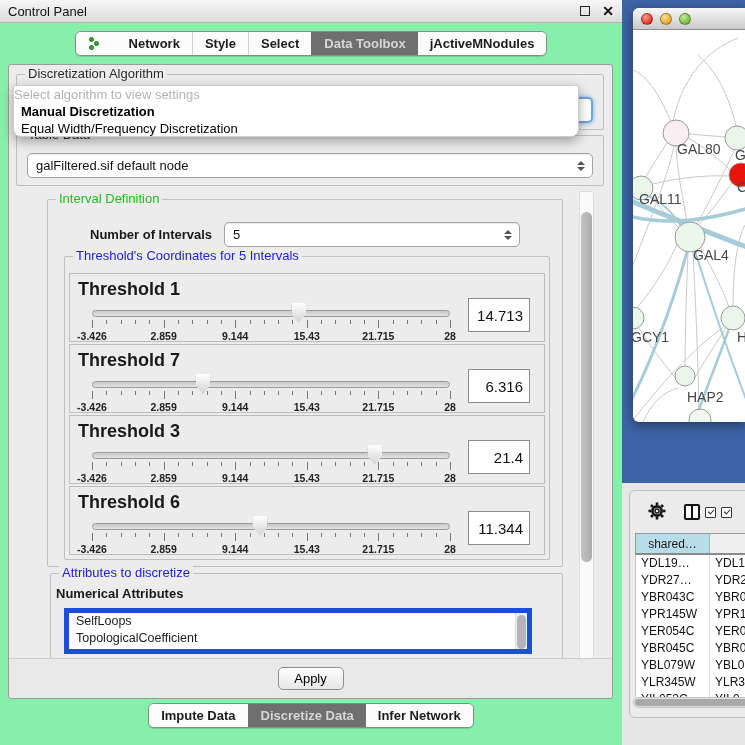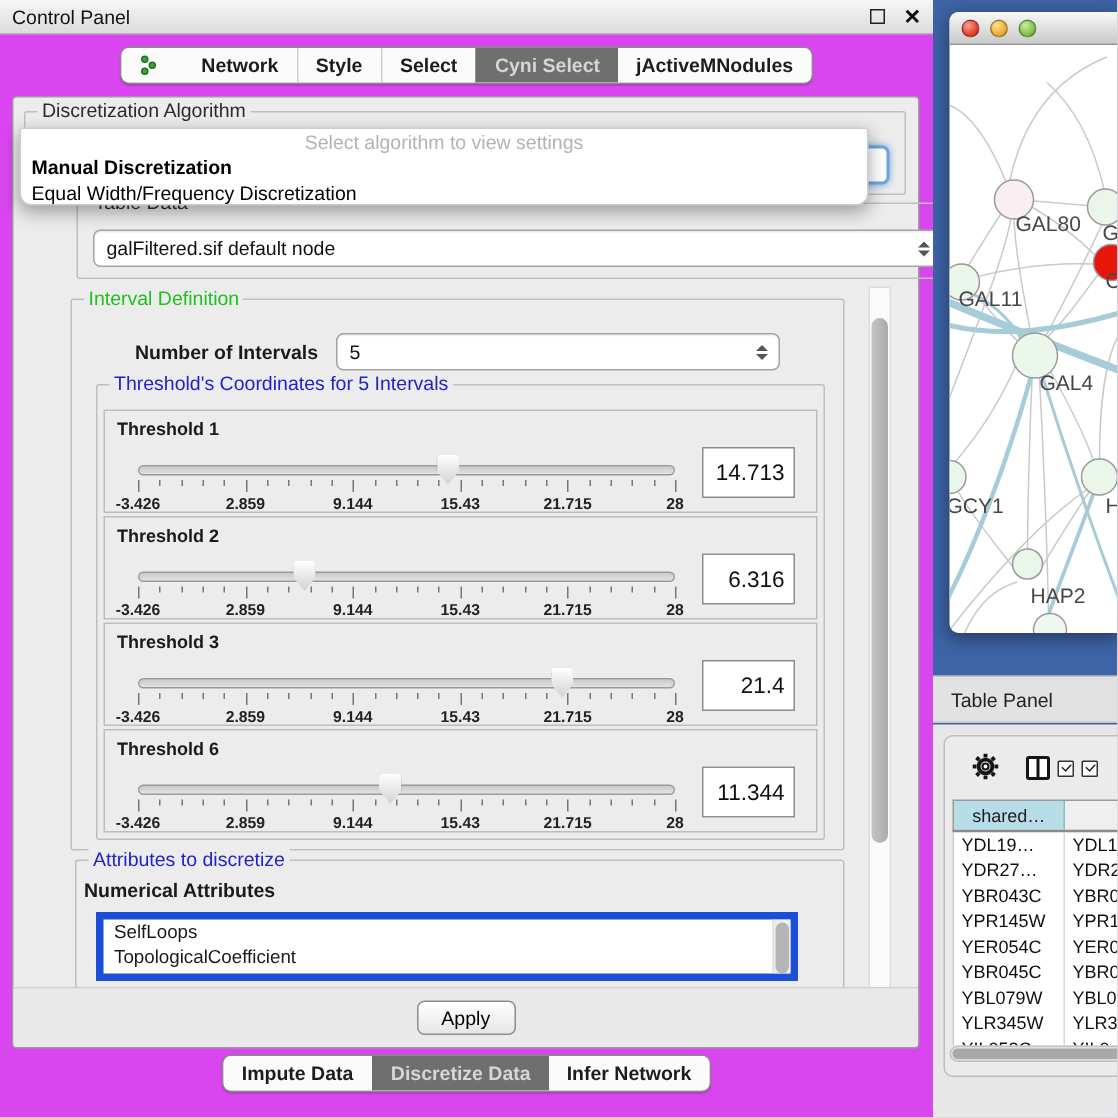--- a/index.html
+++ b/index.html
@@ -5,21 +5,21 @@
   :root{
     --green-title:#1fbf1f; --blue-title:#2222cc; --desktop-blue:#3d64a6;
     --selected-tab-bg:#6f6f6f; --selected-tab-fg:#d6d6d6; --table-header-blue:#b7dde9;
     --focus-ring:#6ea6dc; --teal-edge:#a5ccd7;
   }
   *{margin:0;padding:0;box-sizing:border-box;}
   body{font-family:"Liberation Sans",sans-serif;background:#e8e8e8;}
   .app{position:relative;width:745px;height:745px;background:#e8e8e8;overflow:hidden;font-size:13px;color:#1a1a1a;}
 
   
-  .control-panel{position:absolute;left:0;top:0;width:622px;height:745px;background:#d946ef;}
+  .control-panel{position:absolute;left:0;top:0;width:622px;height:745px;background:#86efac;}
   .titlebar{position:absolute;left:0;top:0;width:100%;height:23px;background:linear-gradient(#f6f6f6,#dcdcdc);border-bottom:1px solid #b3b3b3;display:flex;align-items:center;padding:0 8px;}
   .titlebar .title{flex:1;font-size:13px;color:#111;}
   .float-icon{width:10px;height:10px;border:1.6px solid #222;margin-right:12px;cursor:pointer;}
   .close-icon{font-size:14px;font-weight:bold;color:#111;cursor:pointer;line-height:10px;}
 
   .tabs-row{position:absolute;left:0;top:31px;width:100%;display:flex;justify-content:center;}
   .seg-group{display:inline-flex;border:1px solid #8a8a8a;border-radius:6px;overflow:hidden;background:#fbfbfb;box-shadow:0 1px 1px rgba(0,0,0,.15);}
   .seg{padding:4px 12px;font-weight:bold;font-size:13px;color:#1c1c1c;display:flex;align-items:center;gap:5px;cursor:pointer;border-left:1px solid #cfcfcf;background:#fbfbfb;white-space:nowrap;}
   .seg:first-child{border-left:none;gap:29px;}
   .seg.selected{background:var(--selected-tab-bg);color:var(--selected-tab-fg);border-left-color:var(--selected-tab-bg);}
@@ -38,32 +38,32 @@
   .legend.blue{color:var(--blue-title);}
 
   .combo{position:absolute;background:#fff;border:1px solid #a3a3a3;border-radius:5px;display:flex;align-items:center;padding:0 22px 0 8px;font-size:13px;color:#111;cursor:pointer;box-shadow:inset 0 1px 1px rgba(0,0,0,.08);}
   .combo .arrows{position:absolute;right:7px;top:50%;transform:translateY(-50%);display:flex;flex-direction:column;gap:2px;}
   .combo .arrows i{display:block;width:0;height:0;border-left:4px solid transparent;border-right:4px solid transparent;}
   .combo .arrows i.up{border-bottom:4px solid #555;}
   .combo .arrows i.dn{border-top:4px solid #555;}
   .combo.focused{border:2px solid var(--focus-ring);box-shadow:0 0 4px rgba(110,166,220,.95);}
 
   .dropdown-popup{position:absolute;left:4px;top:20px;width:566px;height:52px;background:#fff;border:1px solid #cdcdcd;border-radius:2px 2px 8px 8px;box-shadow:0 4px 12px rgba(0,0,0,.35);z-index:60;overflow:hidden;}
-  .dropdown-popup .hint{text-align:center;color:#b3b3b3;font-size:13px;line-height:17px;}
+  .dropdown-popup .hint{color:#b3b3b3;font-size:13px;line-height:17px;}
   .dropdown-popup .opt{padding-left:7px;font-size:13px;line-height:17px;color:#000;cursor:pointer;white-space:nowrap;}
   .dropdown-popup .opt.em{font-weight:bold;}
 
   .scrollarea{position:absolute;left:8px;top:126px;width:556px;height:468px;overflow:hidden;}
   .vscroll{position:absolute;left:570px;top:126px;width:15px;height:468px;background:#fafafa;border:1px solid #ddd;border-radius:2px;}
   .vscroll .thumb{position:absolute;left:1px;width:11px;border-radius:6px;background:linear-gradient(90deg,#c4c4c4,#ababab);cursor:pointer;}
 
   .noi-label{position:absolute;font-weight:bold;font-size:13px;}
   .thresh-stack{position:absolute;left:4px;top:16px;right:4px;}
   .thr-panel{position:relative;height:69px;border:1px solid #bdbdbd;background:#ececec;margin-bottom:2px;}
-  .thr-label{position:absolute;left:8px;top:5px;font-weight:bold;font-size:12px;}
+  .thr-label{position:absolute;left:8px;top:5px;font-weight:bold;font-size:18px;}
   .slider-zone{position:absolute;left:22px;top:28px;width:358px;height:40px;}
   .track{position:absolute;left:0;right:0;top:8px;height:7px;border:1px solid #9a9a9a;border-radius:4px;background:linear-gradient(#c9c9c9,#e2e2e2);cursor:pointer;}
   .handle{position:absolute;top:1px;width:15px;height:20px;transform:translateX(-50%);background:linear-gradient(#ffffff,#d2d2d2);clip-path:polygon(12% 0,88% 0,100% 12%,100% 55%,50% 100%,0 55%,0 12%);filter:drop-shadow(0 0 1px #777);cursor:pointer;}
   .ticks{position:absolute;left:0;right:0;top:18px;height:8px;}
   .ticks i{position:absolute;width:1px;background:#777;}
   .ticklabels{position:absolute;left:0;right:0;top:28px;height:12px;}
   .ticklabels span{position:absolute;transform:translateX(-50%);font-size:10.5px;font-weight:bold;color:#222;white-space:nowrap;}
   .valbox{position:absolute;left:398px;top:24px;width:62px;height:34px;background:#fff;border:1px solid #8d8d8d;display:flex;align-items:center;justify-content:flex-end;padding-right:6px;font-size:15px;color:#111;}
 
   .attr-subtitle{position:absolute;left:5px;top:12px;font-weight:bold;font-size:13px;}
@@ -132,21 +132,21 @@
             </span>
             <span>Network</span>
           </div>
           <div class="seg">
             <span>Style</span>
           </div>
           <div class="seg">
             <span>Select</span>
           </div>
           <div class="seg selected">
-            <span>Cyni Select</span>
+            <span>Data Toolbox</span>
           </div>
           <div class="seg">
             <span>jActiveMNodules</span>
           </div>
         </div>
     </div>
 
     <div class="main-panel">
 
       <div class="groupbox" style="left:7px;top:9px;width:588px;height:56px;">
@@ -155,21 +155,21 @@
       </div>
 
       <div class="dropdown-popup">
         <div class="hint">Select algorithm to view settings</div>
         <div id="dropdown-options">
             <div class="opt em">Manual Discretization</div>
             <div class="opt">Equal Width/Frequency Discretization</div>
           </div>
       </div>
 
-      <div class="groupbox" style="left:7px;top:70px;width:588px;height:51px;margin-left:35px;">
+      <div class="groupbox" style="left:7px;top:70px;width:588px;height:51px;">
         <span class="legend">Table Data</span>
         <div class="combo" style="left:10px;top:17px;width:566px;height:25px;">
           <span>galFiltered.sif default node</span>
           <span class="arrows">
               <i class="up"></i>
               <i class="dn"></i>
             </span>
         </div>
       </div>
 
@@ -228,21 +228,21 @@
                       <span style="left: 40%;">9.144</span>
                       <span style="left: 60%;">15.43</span>
                       <span style="left: 80%;">21.715</span>
                       <span style="left: 100%;">28</span>
                     </div>
                     <div class="handle" style="left: 57.7%;"></div>
                   </div>
                   <div class="valbox">14.713</div>
                 </div>
                 <div class="thr-panel">
-                  <span class="thr-label">Threshold 2</span>
+                  <span class="thr-label">Threshold 7</span>
                   <div class="slider-zone">
                     <div class="track"></div>
                     <div class="ticks">
                       <i style="left: 0%; height: 8px;"></i>
                       <i style="left: 4%; height: 4px;"></i>
                       <i style="left: 8%; height: 4px;"></i>
                       <i style="left: 12%; height: 4px;"></i>
                       <i style="left: 16%; height: 4px;"></i>
                       <i style="left: 20%; height: 8px;"></i>
                       <i style="left: 24%; height: 4px;"></i>
@@ -457,23 +457,20 @@
           <text x="102" y="130" font-family="&quot;Liberation Sans&quot;, sans-serif" font-size="14" fill="#474747">GA</text>
           <text x="104" y="162" font-family="&quot;Liberation Sans&quot;, sans-serif" font-size="14" fill="#474747">C</text>
           <text x="6" y="174" font-family="&quot;Liberation Sans&quot;, sans-serif" font-size="14" fill="#474747">GAL11</text>
           <text x="60" y="230" font-family="&quot;Liberation Sans&quot;, sans-serif" font-size="14" fill="#474747">GAL4</text>
           <text x="-2" y="312" font-family="&quot;Liberation Sans&quot;, sans-serif" font-size="14" fill="#474747">GCY1</text>
           <text x="104" y="312" font-family="&quot;Liberation Sans&quot;, sans-serif" font-size="14" fill="#474747">H</text>
           <text x="54" y="372" font-family="&quot;Liberation Sans&quot;, sans-serif" font-size="14" fill="#474747">HAP2</text>
         </svg>
     </div>
 
-    <div class="table-panel-bar">
-      <span>Table Panel</span>
-    </div>
 
     <div class="panel-under">
       <div class="table-body">
         <div class="tbl-toolbar">
           <span class="gear-wrap">
             <svg width="18" height="18" viewBox="0 0 18 18">
               <g stroke="#141414" stroke-width="2.6" fill="none">
                 <circle cx="9" cy="9" r="4.6"></circle>
                 <line x1="9" y1="0.5" x2="9" y2="3"></line>
                   <line x1="9" y1="15" x2="9" y2="17.5"></line>

